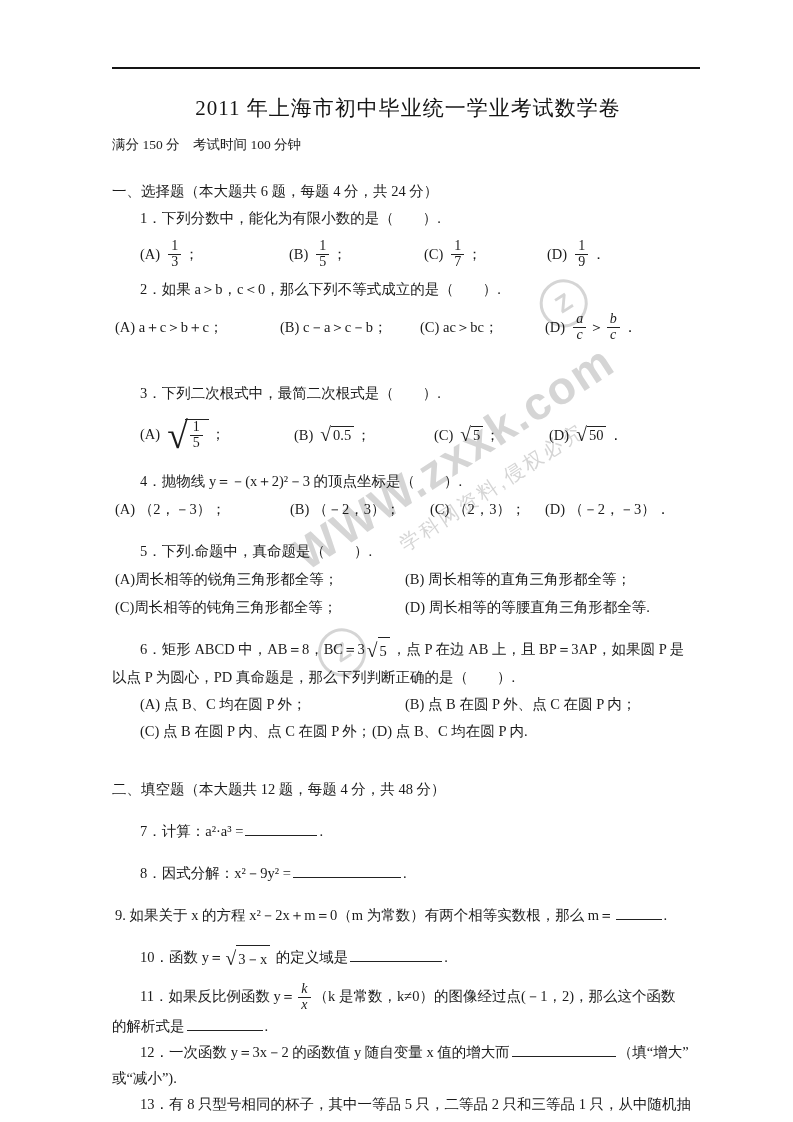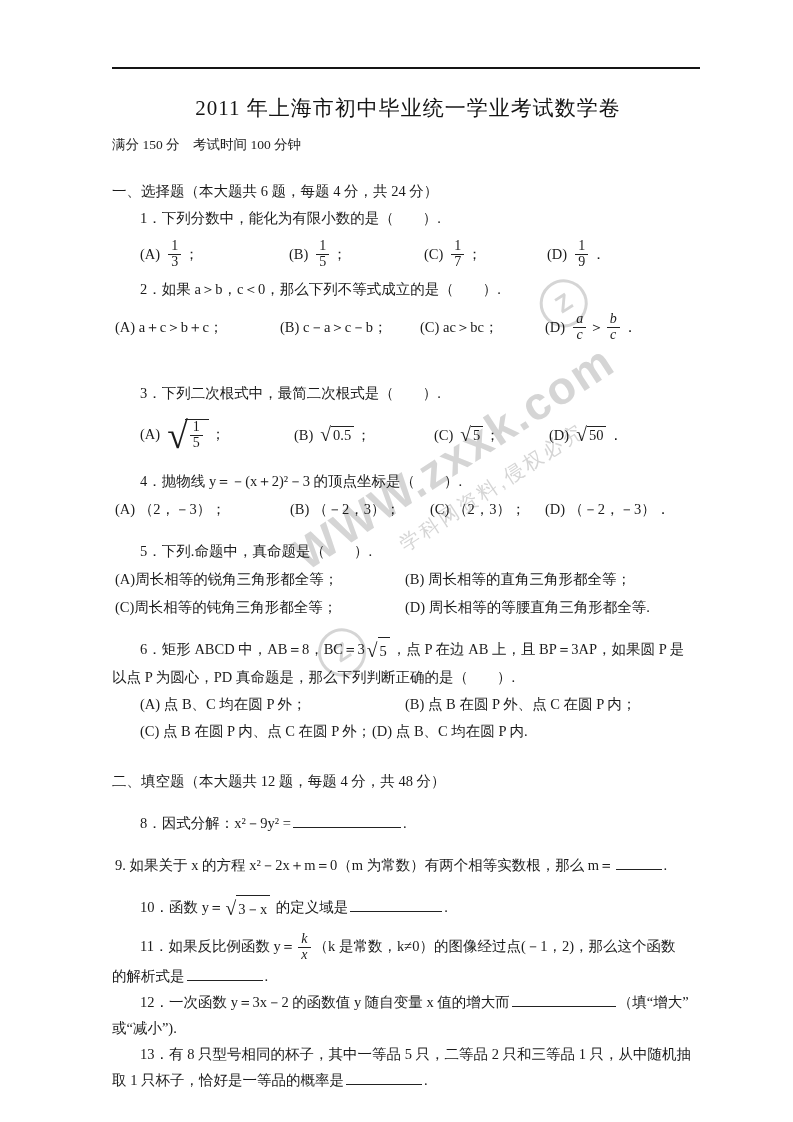--- a/index.html
+++ b/index.html
@@ -9,21 +9,21 @@
   }
   .header-rule{position:absolute;left:112px;top:67px;width:588px;border-top:2px solid #151515}
   .content{position:absolute;left:112px;top:88px;width:592px;z-index:2}
   .doc-title{font-size:21px;font-weight:400;text-align:center;margin:6px 0 0;letter-spacing:1px;color:#141414}
   .doc-subtitle{text-align:left;font-size:13.5px;margin-top:14px;color:#222}
   .sec-heading{margin-top:24px;font-weight:400;line-height:26px}
   .line{line-height:26px}
   .ind{padding-left:28px}
   .ind3{padding-left:3px}
   .mt2{margin-top:1px}.mt6{margin-top:6px}.mt10{margin-top:10px}
-  .mt14{margin-top:30px}.mt16{margin-top:16px}.mt28{margin-top:24px}
+  .mt14{margin-top:30px}.mt16{margin-top:16px}.mt28{margin-top:32px}
   .optrow{display:flex;align-items:center;margin-top:2px}
   .optrow .opt{display:inline-flex;align-items:center;white-space:nowrap}
   .olabel{margin-right:5px}
   .w149{width:149px}.w135{width:135px}.w123{width:123px}
   .w165{width:165px}.w140{width:140px}.w125{width:125px}
   .w154{width:154px}.w115{width:115px}.w175{width:175px}
   .w290{width:290px}.w265{width:265px}.w232{width:232px}
   .h42{height:42px}.h46{height:46px}.h54{height:54px}.h26{height:26px}.h25{height:25px}
   .frac{display:inline-block;text-align:center;vertical-align:middle;margin:0 3px;line-height:1.05;font-size:14px}
   .frac .fnum{display:block;border-bottom:1px solid #222;padding:0 3px}
@@ -190,20 +190,23 @@
     <span class="opt w265">(A) 点 B、C 均在圆 P 外；</span>
     <span class="opt">(B) 点 B 在圆 P 外、点 C 在圆 P 内；</span>
   </div>
   <div class="optrow ind h25">
     <span class="opt w232">(C) 点 B 在圆 P 内、点 C 在圆 P 外；</span>
     <span class="opt">(D) 点 B、C 均在圆 P 内.</span>
   </div>
 
   <div class="sec-heading mt28">二、填空题（本大题共 12 题，每题 4 分，共 48 分）</div>
 
+  <div class="line ind mt16">
+    <span>7．计算：a²·a³ =</span><span class="blank bw72"></span><span>.</span>
+  </div>
 
   <div class="line ind mt16">
     <span>8．因式分解：x²－9y² =</span><span class="blank bw108"></span><span>.</span>
   </div>
 
   <div class="line ind3 mt16">
     <span>9. 如果关于 x 的方程 x²－2x＋m＝0（m 为常数）有两个相等实数根，那么 m＝</span><span class="blank bw46"></span><span>.</span>
   </div>
 
   <div class="line ind mt16">

